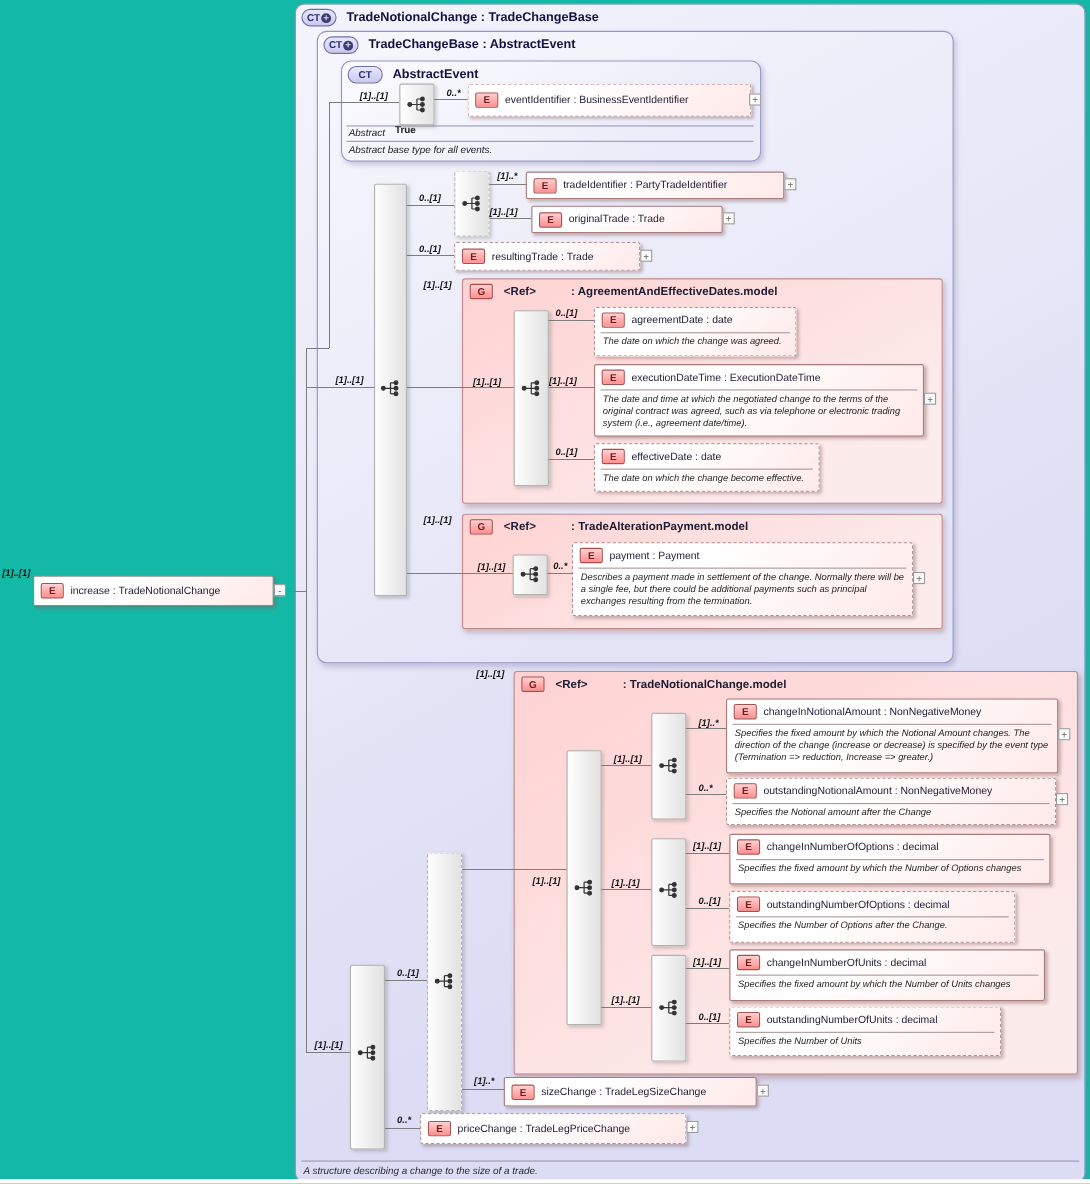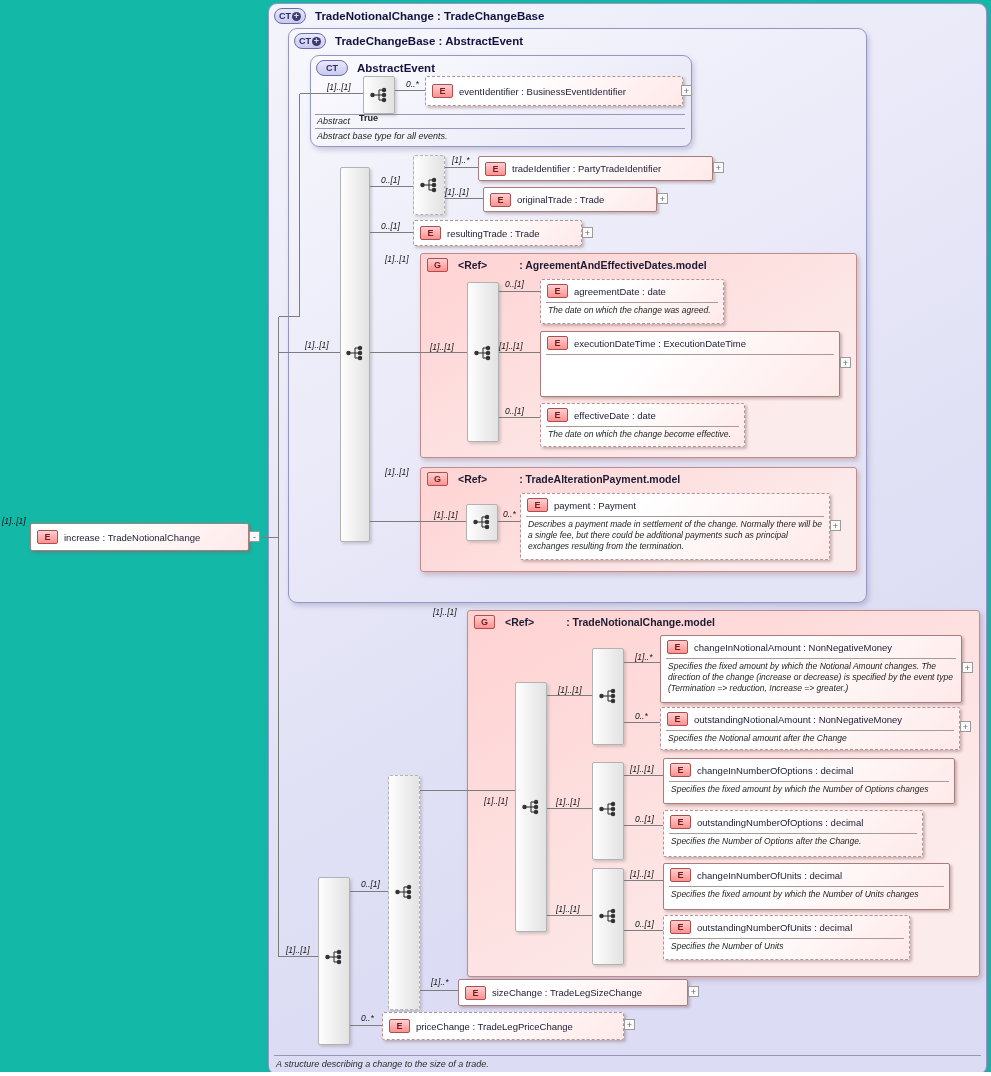--- a/index.html
+++ b/index.html
@@ -41,21 +41,21 @@
   .el{position:absolute;border:1px solid #aa7d7d;border-radius:2px;overflow:hidden;
       background:linear-gradient(135deg,#ffffff 35%,#ffe9e9 100%);
       box-shadow:2px 2px 3px rgba(130,95,95,.4);}
   .el.dashed{border:1px dashed #b29292;}
   .el-head{display:flex;align-items:center;gap:6px;padding:0 6px;height:100%;}
   .el.annotated .el-head{height:22px;}
   .el-label{font-size:9.5px;font-weight:normal;color:#1b1b33;white-space:nowrap;}
   .el-sep{height:1px;background:#a99;margin:0 5px;}
   .el-ann{font-size:8.5px;font-style:italic;color:#1e1e1e;line-height:1.3;padding:2px 6px 2px 7px;}
   
-  .card{position:absolute;font-size:8.5px;font-style:italic;font-weight:normal;color:#151515;white-space:nowrap;}
+  .card{position:absolute;font-size:8.5px;font-style:italic;font-weight:bold;color:#151515;white-space:nowrap;}
   
   .pm{position:absolute;width:11px;height:11px;background:#fafafa;border:1px solid #9a9a9a;
       font-size:9px;line-height:10px;text-align:center;color:#666;box-sizing:border-box;}
   
   .attr-line{position:absolute;border-top:1px solid #9797b8;}
   .attr-label{position:absolute;font-size:9px;font-style:italic;color:#222;}
   .attr-value{position:absolute;font-size:9px;font-weight:bold;color:#222;}
   svg.wires{position:absolute;left:0;top:0;pointer-events:none;}
 </style>
 </head>
@@ -309,20 +309,21 @@
     <div class="el-sep"></div>
     <div class="el-ann">The date on which the change was agreed.</div>
   </div>
 
   <div class="el annotated" style="left:540px;top:331px;width:298px;height:64px">
     <div class="el-head">
         <span class="badge-e">E</span>
       <span class="el-label">executionDateTime : ExecutionDateTime</span>
       </div>
     <div class="el-sep"></div>
+    <div class="el-ann">The date and time at which the negotiated change to the terms of the original contract was agreed, such as via telephone or electronic trading system (i.e., agreement date/time).</div>
   </div>
   <span class="pm" style="left:840px;top:357px">+</span>
 
   <div class="el dashed annotated" style="left:540px;top:403px;width:203px;height:42px">
     <div class="el-head">
         <span class="badge-e">E</span>
       <span class="el-label">effectiveDate : date</span>
       </div>
     <div class="el-sep"></div>
     <div class="el-ann">The date on which the change become effective.</div>

